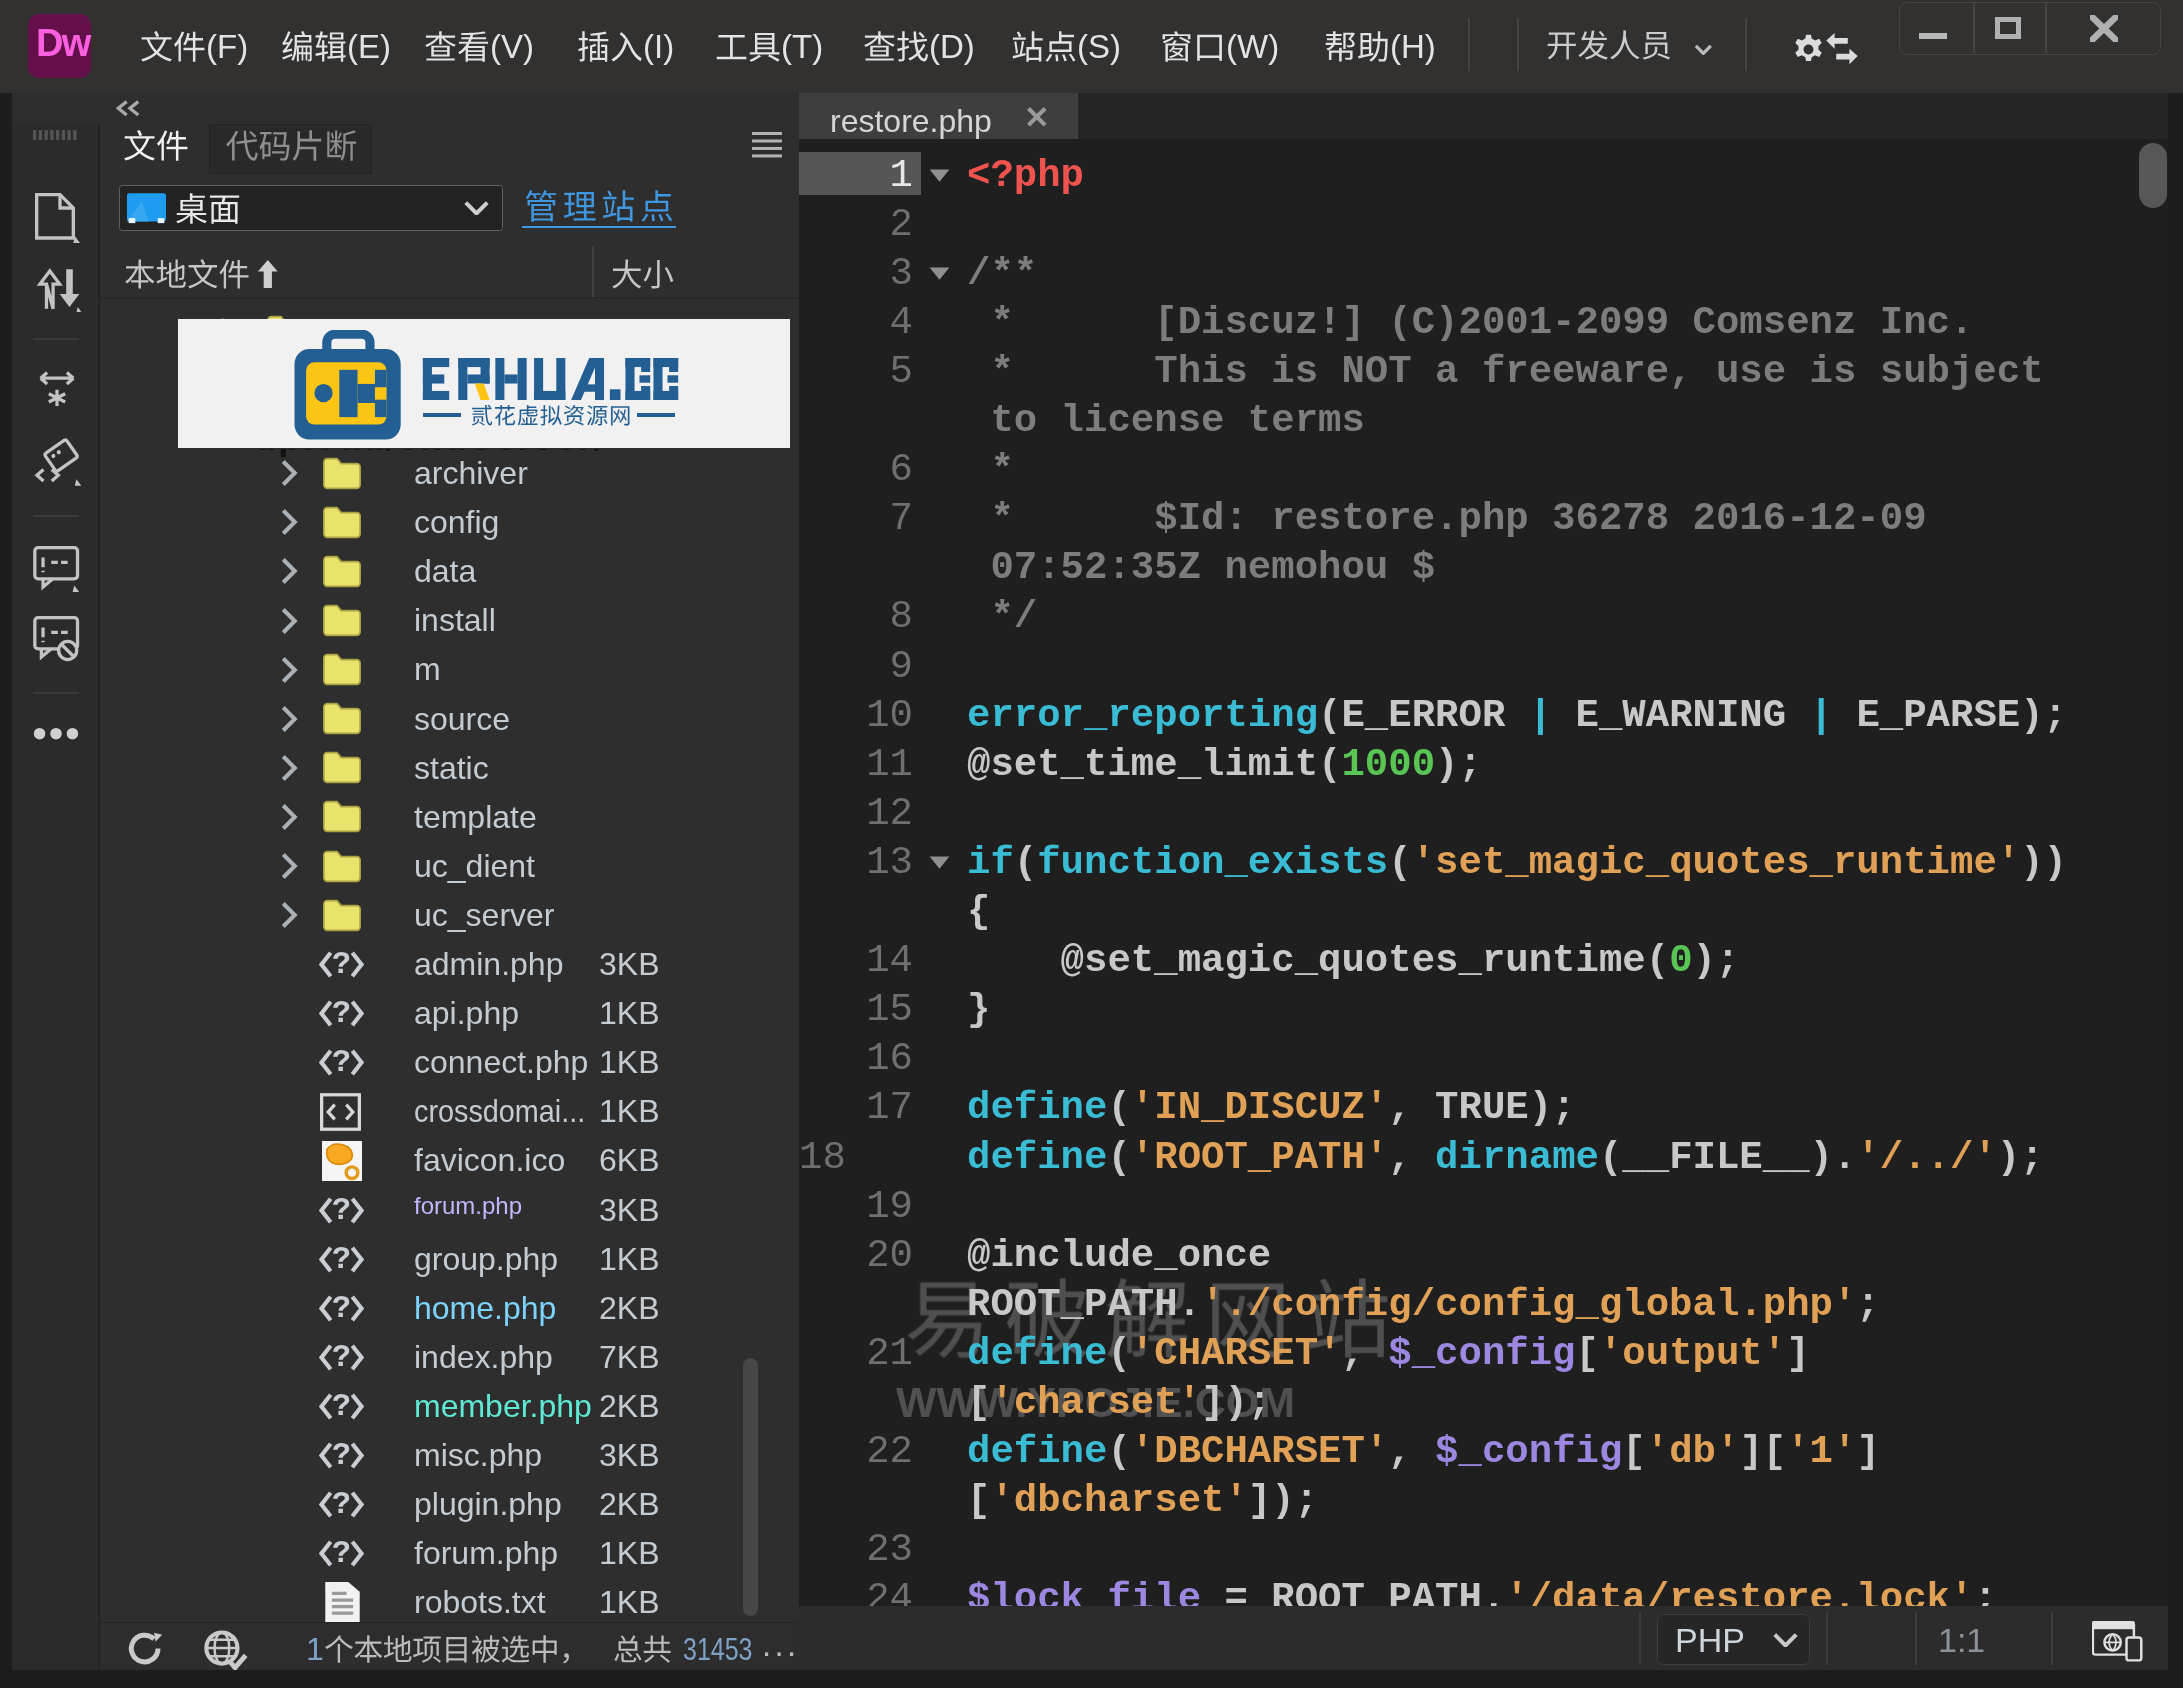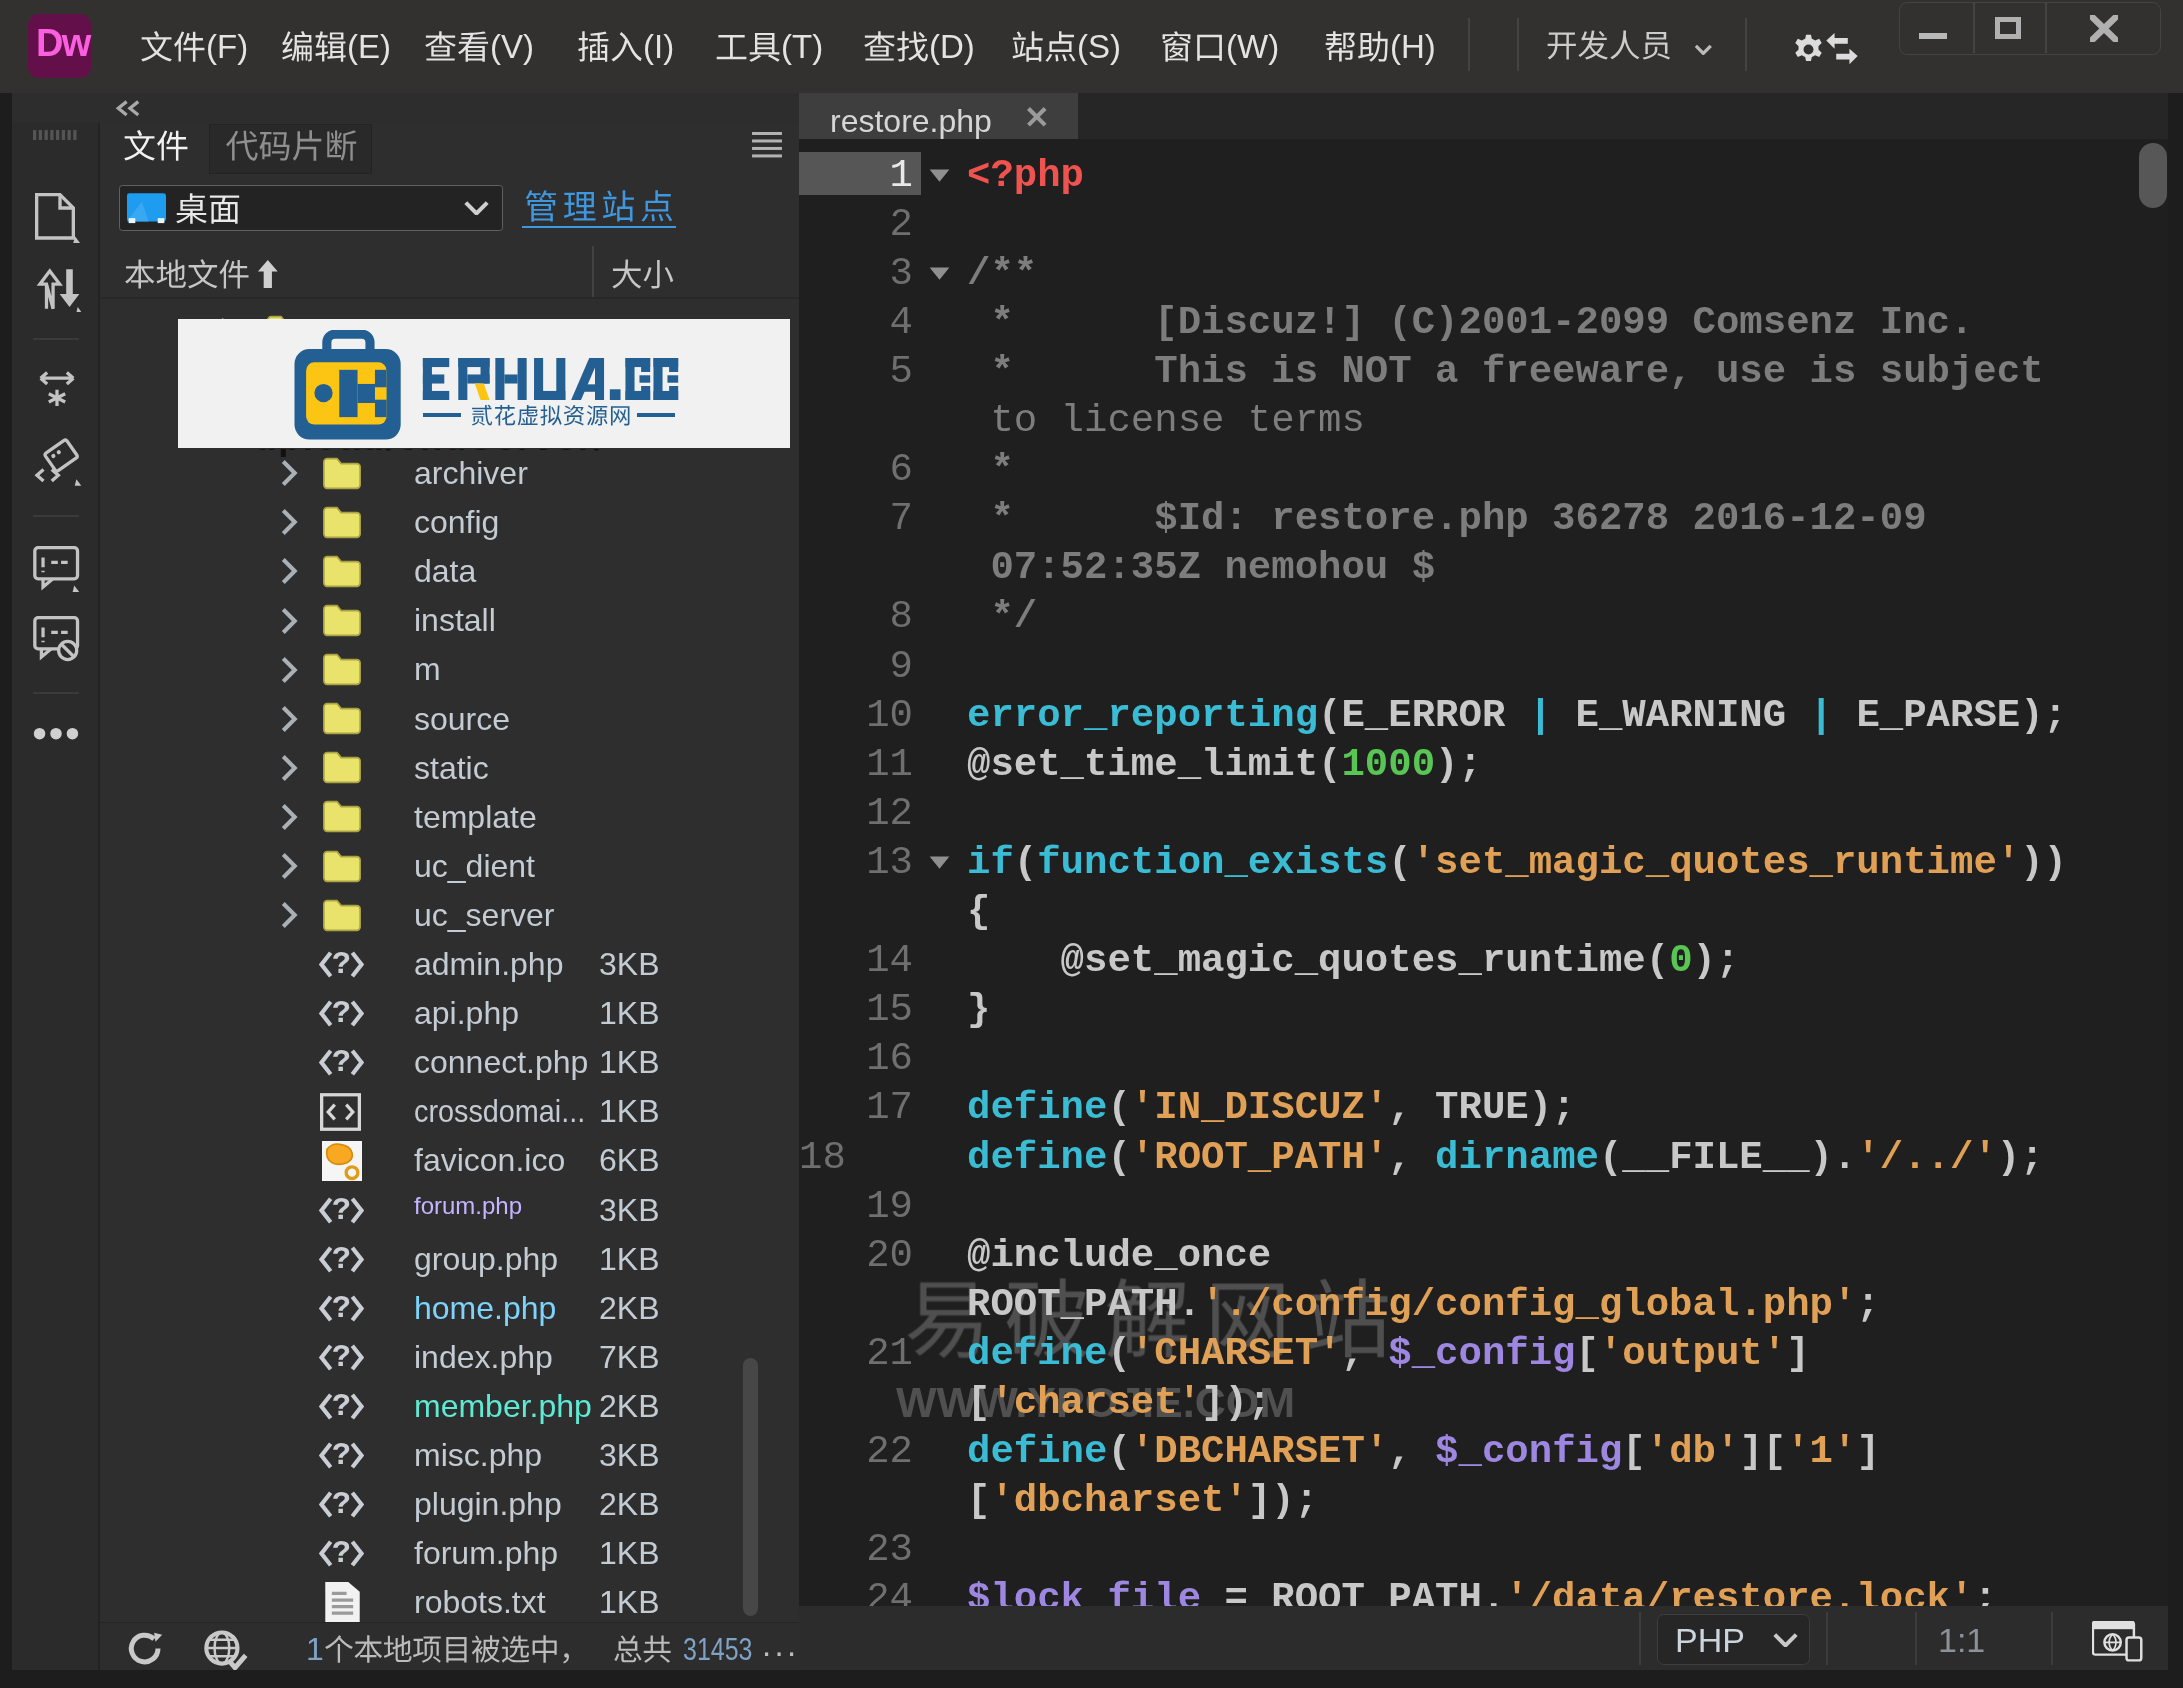--- a/index.html
+++ b/index.html
@@ -550,21 +550,21 @@
     <div class="mono" style="position:absolute;left:0;top:64px;width:114px;text-align:right;font-size:39px;color:#6f6f6f">2</div>
     <div class="mono" style="position:absolute;left:0;top:113px;width:114px;text-align:right;font-size:39px;color:#6f6f6f">3</div>
     <svg style="position:absolute;left:129px;top:126px" width="23" height="16.6" viewBox="0 0 28 20">
       <path d="M2 3 h24 l-12 15 z" fill="#8f8f8f"></path>
     </svg>
     <div class="mono" style="position:absolute;left:168px;top:113px;font-size:39px;font-weight:bold;white-space:pre"><span style="color:#7d7d7d">/**</span></div>
     <div class="mono" style="position:absolute;left:0;top:162px;width:114px;text-align:right;font-size:39px;color:#6f6f6f">4</div>
     <div class="mono" style="position:absolute;left:168px;top:162px;font-size:39px;font-weight:bold;white-space:pre"><span style="color:#7d7d7d">&nbsp;*&nbsp;&nbsp;&nbsp;&nbsp;&nbsp;&nbsp;[Discuz!]&nbsp;(C)2001-2099&nbsp;Comsenz&nbsp;Inc.</span></div>
     <div class="mono" style="position:absolute;left:0;top:211px;width:114px;text-align:right;font-size:39px;color:#6f6f6f">5</div>
     <div class="mono" style="position:absolute;left:168px;top:211px;font-size:39px;font-weight:bold;white-space:pre"><span style="color:#7d7d7d">&nbsp;*&nbsp;&nbsp;&nbsp;&nbsp;&nbsp;&nbsp;This&nbsp;is&nbsp;NOT&nbsp;a&nbsp;freeware,&nbsp;use&nbsp;is&nbsp;subject</span></div>
-    <div class="mono" style="position:absolute;left:168px;top:260px;font-size:39px;font-weight:normal;white-space:pre"><span style="color:#7d7d7d">&nbsp;to&nbsp;license&nbsp;terms</span></div>
+    <div class="mono" style="position:absolute;left:168px;top:260px;font-size:39px;font-weight:bold;white-space:pre"><span style="color:#7d7d7d">&nbsp;to&nbsp;license&nbsp;terms</span></div>
     <div class="mono" style="position:absolute;left:0;top:309px;width:114px;text-align:right;font-size:39px;color:#6f6f6f">6</div>
     <div class="mono" style="position:absolute;left:168px;top:309px;font-size:39px;font-weight:bold;white-space:pre"><span style="color:#7d7d7d">&nbsp;*</span></div>
     <div class="mono" style="position:absolute;left:0;top:358px;width:114px;text-align:right;font-size:39px;color:#6f6f6f">7</div>
     <div class="mono" style="position:absolute;left:168px;top:358px;font-size:39px;font-weight:bold;white-space:pre"><span style="color:#7d7d7d">&nbsp;*&nbsp;&nbsp;&nbsp;&nbsp;&nbsp;&nbsp;$Id:&nbsp;restore.php&nbsp;36278&nbsp;2016-12-09</span></div>
     <div class="mono" style="position:absolute;left:168px;top:407px;font-size:39px;font-weight:bold;white-space:pre"><span style="color:#7d7d7d">&nbsp;07:52:35Z&nbsp;nemohou&nbsp;$</span></div>
     <div class="mono" style="position:absolute;left:0;top:456px;width:114px;text-align:right;font-size:39px;color:#6f6f6f">8</div>
     <div class="mono" style="position:absolute;left:168px;top:456px;font-size:39px;font-weight:bold;white-space:pre"><span style="color:#7d7d7d">&nbsp;*/</span></div>
     <div class="mono" style="position:absolute;left:0;top:506px;width:114px;text-align:right;font-size:39px;color:#6f6f6f">9</div>
     <div class="mono" style="position:absolute;left:0;top:555px;width:114px;text-align:right;font-size:39px;color:#6f6f6f">10</div>
     <div class="mono" style="position:absolute;left:168px;top:555px;font-size:39px;font-weight:bold;white-space:pre"><span style="color:#39bcd4">error_reporting</span><span style="color:#c8c8c8">(E_ERROR&nbsp;</span><span style="color:#39bcd4">|&nbsp;</span><span style="color:#c8c8c8">E_WARNING&nbsp;</span><span style="color:#39bcd4">|&nbsp;</span><span style="color:#c8c8c8">E_PARSE);</span></div>

